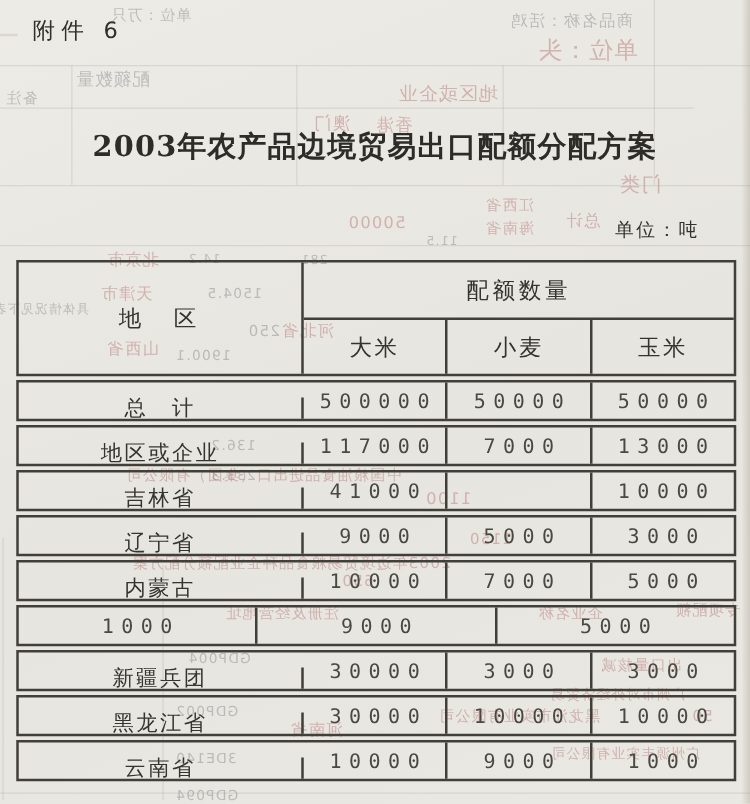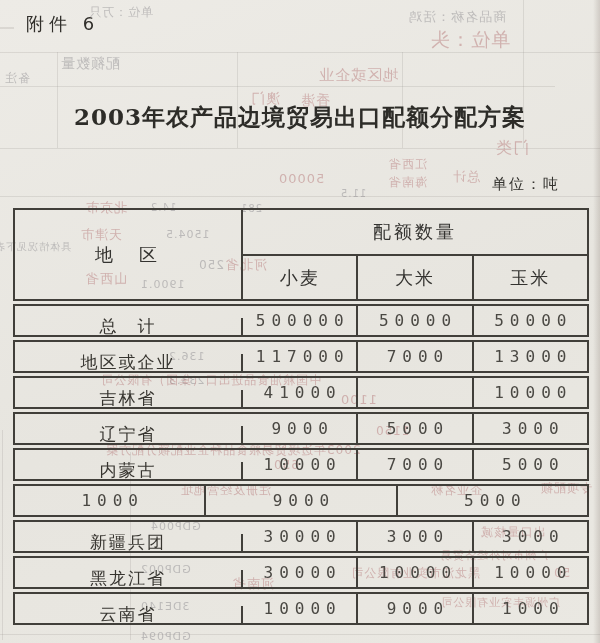--- a/index.html
+++ b/index.html
@@ -152,22 +152,22 @@
     <h1 class="doc-title">2003年农产品边境贸易出口配额分配方案</h1>
 
     <div class="unit-note">单位：吨</div>
 
     <div class="quota-table">
       <div class="thead">
         <div class="region-h">地　区</div>
         <div class="head-right">
           <div class="quota-h">配额数量</div>
           <div class="subheads" id="subheads">
+              <div class="cell">大米</div>
               <div class="cell">小麦</div>
-              <div class="cell">大米</div>
               <div class="cell">玉米</div>
             </div>
         </div>
       </div>
       <div id="rows">
           <div class="t-row">
             <div class="cell region">总　计</div>
             <div class="cell num">500000</div>
             <div class="cell num">50000</div>
             <div class="cell num">50000</div>

